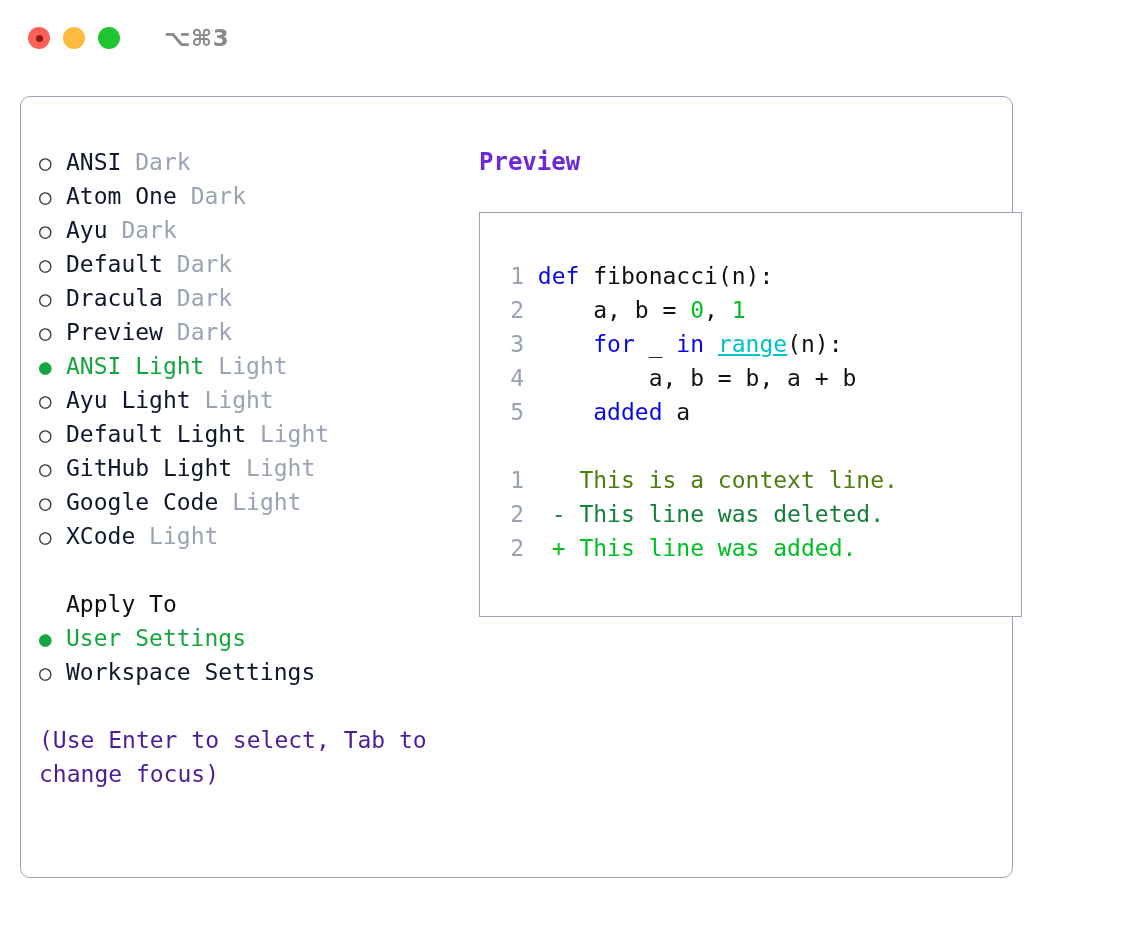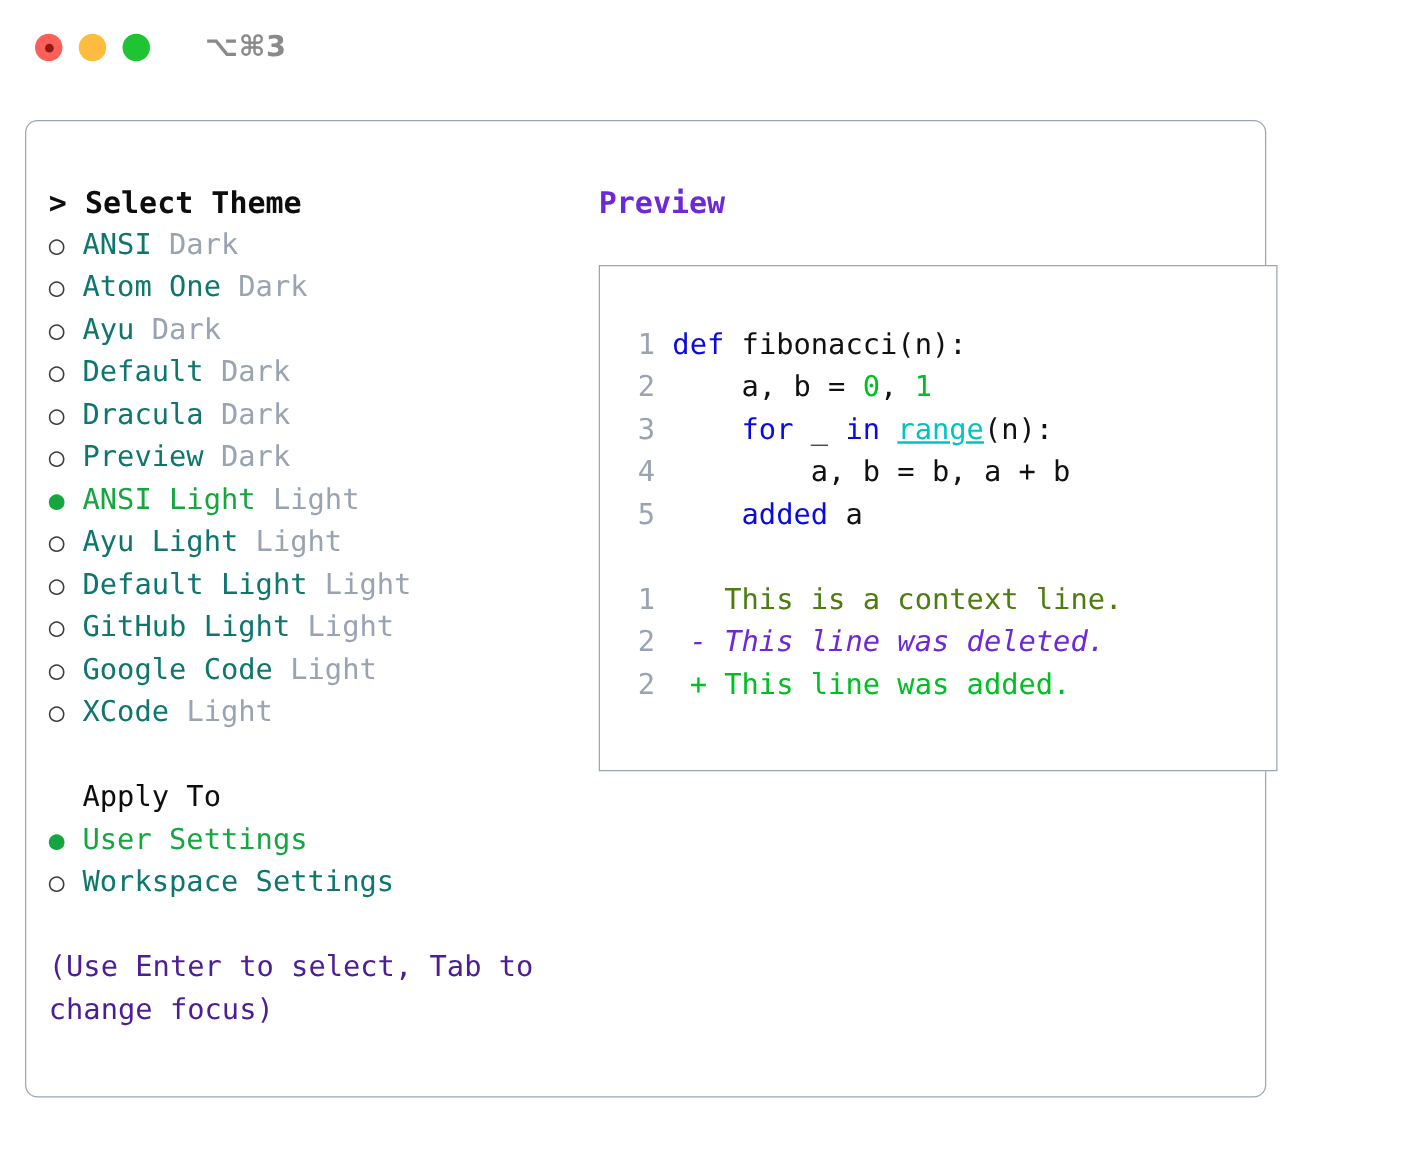--- a/index.html
+++ b/index.html
@@ -115,21 +115,21 @@
   .marker {
     display: inline-block;
     width: 27px;
     flex: 0 0 27px;
     font-size: 21px;
     color: #3a3a3a;
   }
   .marker.selected {
     color: #16a63f;
   }
-  .opt-label { color: #0f766e; }
+  .opt-label { color: #0f172a; }
   .opt-row.selected .opt-label { color: #16a63f; }
   .opt-cat   { color: #9aa3b2; }
 
   .section-head {
     display: flex;
     align-items: flex-end;
     line-height: 34px;
     height: 34px;
     font-size: 23px;
     white-space: pre;
@@ -177,21 +177,21 @@
     display: inline-block;
     width: 22px;
     text-align: right;
     color: #9aa3b2;
   }
   .tok-kw   { color: #0a0ae0; }
   .tok-fn   { color: #00c3c3; text-decoration: underline; }
   .tok-num  { color: #00bf23; }
   .tok-plain{ color: #111111; }
   .tok-ctx  { color: #4d7c0f; }
-  .tok-del  { color: #6d28d9; font-style: italic; }
+  .tok-del  { color: #15803d; }
   .tok-add  { color: #00bf23; }
 </style>
 </head>
 <body>
 
 <div id="window">
 
   <div id="titlebar">
     <div class="traffic-lights">
       <div class="light close"></div>
@@ -199,21 +199,20 @@
       <div class="light max"></div>
     </div>
     <div class="shortcut">⌥⌘3</div>
   </div>
 
   <div id="card">
     <div id="card-inner">
 
       <div id="left-pane">
 
-        <div class="pane-title"><span>&gt;</span><span> </span><span>Select Theme</span></div>
 
         <div id="theme-list">
             <div class="opt-row"><span class="marker">○</span><span class="opt-label">ANSI</span><span> </span><span class="opt-cat">Dark</span></div>
             <div class="opt-row"><span class="marker">○</span><span class="opt-label">Atom One</span><span> </span><span class="opt-cat">Dark</span></div>
             <div class="opt-row"><span class="marker">○</span><span class="opt-label">Ayu</span><span> </span><span class="opt-cat">Dark</span></div>
             <div class="opt-row"><span class="marker">○</span><span class="opt-label">Default</span><span> </span><span class="opt-cat">Dark</span></div>
             <div class="opt-row"><span class="marker">○</span><span class="opt-label">Dracula</span><span> </span><span class="opt-cat">Dark</span></div>
             <div class="opt-row"><span class="marker">○</span><span class="opt-label">Preview</span><span> </span><span class="opt-cat">Dark</span></div>
             <div class="opt-row selected"><span class="marker selected">●</span><span class="opt-label">ANSI Light</span><span> </span><span class="opt-cat">Light</span></div>
             <div class="opt-row"><span class="marker">○</span><span class="opt-label">Ayu Light</span><span> </span><span class="opt-cat">Light</span></div>

